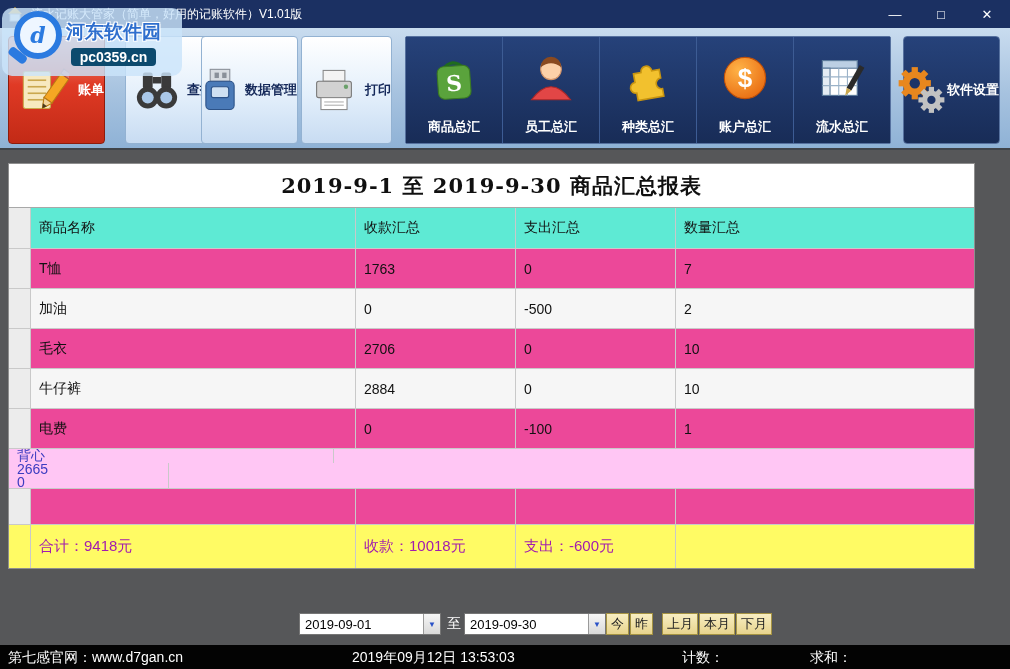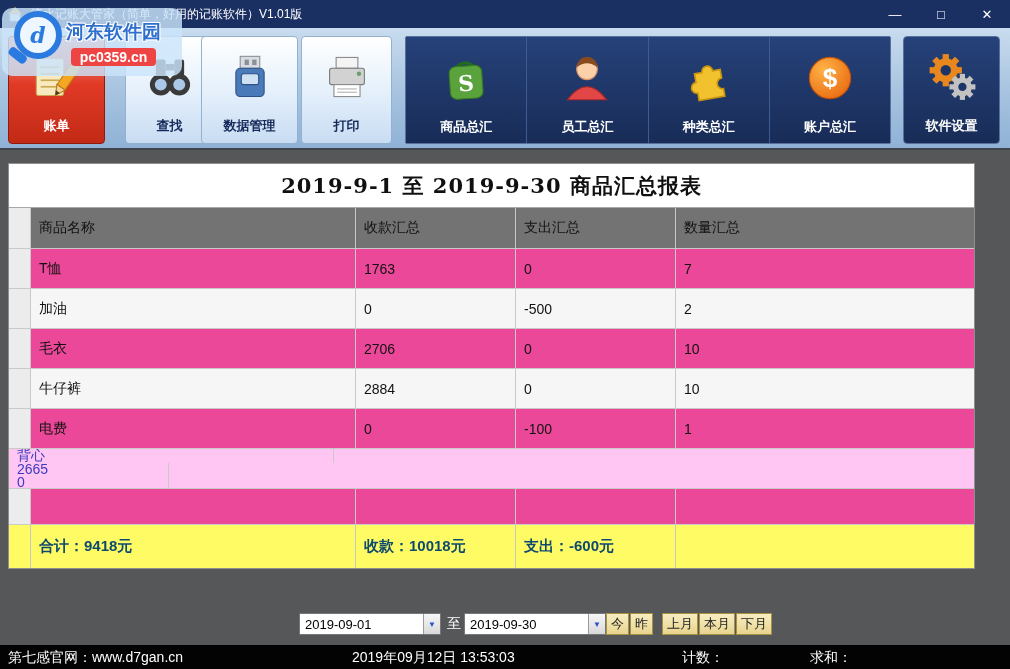--- a/index.html
+++ b/index.html
@@ -9,69 +9,69 @@
 
   
   .titlebar { position:absolute; top:0; left:0; right:0; height:28px; background:#1b3062; display:flex; align-items:center; padding:0 0 0 6px; z-index:10; }
   .app-icon { width:18px; height:18px; display:flex; align-items:center; justify-content:center; }
   .title-text { color:#fff; font-size:12px; margin-left:7px; white-space:nowrap; }
   .win-controls { margin-left:auto; display:flex; height:28px; }
   .wbtn { width:46px; height:28px; color:#fff; display:flex; align-items:center; justify-content:center; font-size:13px; cursor:pointer; }
 
   
   .toolbar { position:absolute; top:28px; left:0; right:0; height:122px; background:linear-gradient(180deg,#c9dcef,#a6c2df 55%,#8fb2d6); border-bottom:2px solid #40444a; }
-  .tool-btn { position:absolute; top:8px; height:108px; border-radius:4px; display:flex; flex-direction:column; align-items:center; justify-content:flex-end; padding-bottom:8px; cursor:pointer; }
+  .tool-btn { position:absolute; top:8px; height:108px; border-radius:4px; display:flex; flex-direction:row; align-items:center; justify-content:flex-end; padding-bottom:0; cursor:pointer; }
   .ticon { flex:1; display:flex; align-items:center; justify-content:center; }
   .tlabel { font-size:13px; font-weight:bold; color:#15295a; white-space:nowrap; }
   .light { background:linear-gradient(180deg,#ffffff,#e3effb 55%,#c8dcf2); border:1px solid #93b2d2; }
   .active { background:linear-gradient(180deg,#f09a8d,#e03a25 45%,#c22a16); border:1px solid #8e1c0c; }
   .active .tlabel { color:#fff; }
   .summary-group { position:absolute; left:405px; top:8px; width:486px; height:108px; display:flex; background:#1d3468; border:1px solid #56719f; border-radius:2px; }
   .sum-btn { flex:1; display:flex; flex-direction:column; align-items:center; justify-content:flex-end; padding-bottom:7px; border-right:1px solid #3d5c94; background:linear-gradient(180deg,#26427a,#182c57); cursor:pointer; }
   .sum-btn:last-child { border-right:none; }
   .sum-btn .tlabel { color:#fff; }
   .dark-tile { background:linear-gradient(180deg,#26427a,#182c57); border:1px solid #56719f; }
   .dark-tile .tlabel { color:#fff; }
 
   
   .main { position:absolute; top:150px; left:0; right:0; bottom:24px; background:#565759; }
   .report { position:absolute; left:8px; top:13px; width:967px; border:1px solid #8e8e8e; background:#fff; }
   .rtitle { height:44px; display:flex; align-items:center; justify-content:center; font-family:"DejaVu Serif", serif; font-size:21px; font-weight:bold; color:#101010; border-bottom:1px solid #a8a8a8; background:#fff; letter-spacing:1px; }
   .rrow { display:flex; height:40px; border-bottom:1px solid #c9c9c9; background:#ec4899; }
-  .rrow.header { height:41px; background:#737373; }
+  .rrow.header { height:41px; background:#5eead4; }
   .cell { display:flex; align-items:center; padding-left:8px; font-size:14px; color:#111; border-right:1px solid #c9c9c9; overflow:hidden; white-space:nowrap; }
   .sel { width:22px; background:#ececec; border-right:1px solid #c9c9c9; }
   .c1 { width:325px; } .c2 { width:160px; } .c3 { width:160px; } .c4 { flex:1; border-right:none; }
   .alt { background:#f6f6f6; }
   .hl { background:#ffc6f4;flex-direction:column; }
   .hl .cell { color:#3c3cc0; }
   .hl .sel { background:#ffc6f4; }
   .empty-row { height:36px; }
   .total { height:43px; background:#fffb64; border-bottom:none; }
-  .total .cell { font-weight:bold; color:#0c4a6e; font-size:15px; }
+  .total .cell { font-weight:normal; color:#a21caf; font-size:15px; }
   .total .sel { background:#fffb64; }
   .gap-left { margin-left:26px; }
 
   
   .datebar { position:absolute; left:0; top:463px; right:0; height:24px; }
   .combo { position:absolute; top:0; height:22px; background:#fff; border:1px solid #767676; display:flex; cursor:pointer; }
   .combo-text { flex:1; font-size:13px; color:#000; display:flex; align-items:center; padding-left:5px; }
   .combo-arrow { width:17px; background:linear-gradient(#f6f6f6,#d9d9d9); border-left:1px solid #9a9a9a; color:#2a52c8; font-size:8px; display:flex; align-items:center; justify-content:center; }
   .to-label { position:absolute; left:447px; top:2px; color:#fff; font-size:14px; }
   .dbtn { position:absolute; top:0; height:22px; background:linear-gradient(#f8eec2,#e8d48e); border:1px solid #a59343; font-size:13px; color:#222; display:flex; align-items:center; justify-content:center; cursor:pointer; }
 
   
   .statusbar { position:absolute; left:0; right:0; bottom:0; height:24px; background:#030303; color:#fff; font-size:14px; }
   .sb { position:absolute; top:4px; white-space:nowrap; }
 
   
   .watermark { position:absolute; left:2px; top:8px; width:180px; height:68px; background:rgba(203,228,250,0.82); border-radius:10px; z-index:60; display:flex; align-items:center; padding:3px 4px; }
   .wm-text { display:flex; flex-direction:column; align-items:center; margin-left:2px; }
   .wm-name { font-size:19px; font-weight:bold; color:#2f6fce; text-shadow:-1px -1px 0 #fff, 1px -1px 0 #fff, -1px 1px 0 #fff, 1px 1px 0 #fff; white-space:nowrap; }
-  .wm-url { margin-top:3px; background:#ef4444; color:#fff; font-size:14px; font-weight:bold; padding:1px 9px; border-radius:4px; }
+  .wm-url { margin-top:3px; background:#0c4a6e; color:#fff; font-size:14px; font-weight:bold; padding:1px 9px; border-radius:4px; }
 </style>
 </head>
 <body>
 
 <div class="window">
 
   <div class="titlebar">
     <span class="app-icon">
       <svg width="16" height="16" viewBox="0 0 16 16">
         <polygon points="8,1 15,8 1,8" fill="#e8b03a"></polygon>
@@ -197,20 +197,38 @@
                 <stop offset="100%" stop-color="#e86a10"></stop>
               </radialGradient>
             </defs>
             <circle cx="23" cy="23" r="19" fill="url(#coinGrad)" stroke="#c05008"></circle>
             <text x="23" y="31" text-anchor="middle" font-size="24" font-weight="bold" fill="#fff" font-family="Liberation Sans, sans-serif">$</text>
           </svg>
         </span>
         <span class="tlabel">账户总汇</span>
       </div>
 
+      <div class="sum-btn">
+        <span class="ticon">
+          <svg width="50" height="50" viewBox="0 0 46 46">
+            <rect x="5" y="7" width="32" height="32" fill="#ffffff" stroke="#5a7a9a"></rect>
+            <rect x="5" y="7" width="32" height="7" fill="#bcd0e4" stroke="#5a7a9a"></rect>
+            <rect x="5" y="14" width="7" height="25" fill="#e4ecf4" stroke="#5a7a9a"></rect>
+            <line x1="5" y1="22" x2="37" y2="22" stroke="#9ab2c8"></line>
+            <line x1="5" y1="30" x2="37" y2="30" stroke="#9ab2c8"></line>
+            <line x1="20" y1="14" x2="20" y2="39" stroke="#9ab2c8"></line>
+            <line x1="28" y1="14" x2="28" y2="39" stroke="#9ab2c8"></line>
+            <g transform="rotate(30 33 26)">
+              <rect x="31" y="10" width="5" height="24" fill="#2a2a2a"></rect>
+              <polygon points="31,34 36,34 33.5,41" fill="#caa84e"></polygon>
+            </g>
+          </svg>
+        </span>
+        <span class="tlabel">流水总汇</span>
+      </div>
 
     </div>
 
     <div class="tool-btn dark-tile" style="left:903px;width:97px;">
       <span class="ticon">
         <svg width="52" height="52" viewBox="0 0 50 50">
           <g fill="#e8871e">
             <rect x="16" y="3" width="6" height="31"></rect>
             <rect x="16" y="3" width="6" height="31" transform="rotate(45 19 18.5)"></rect>
             <rect x="16" y="3" width="6" height="31" transform="rotate(90 19 18.5)"></rect>

